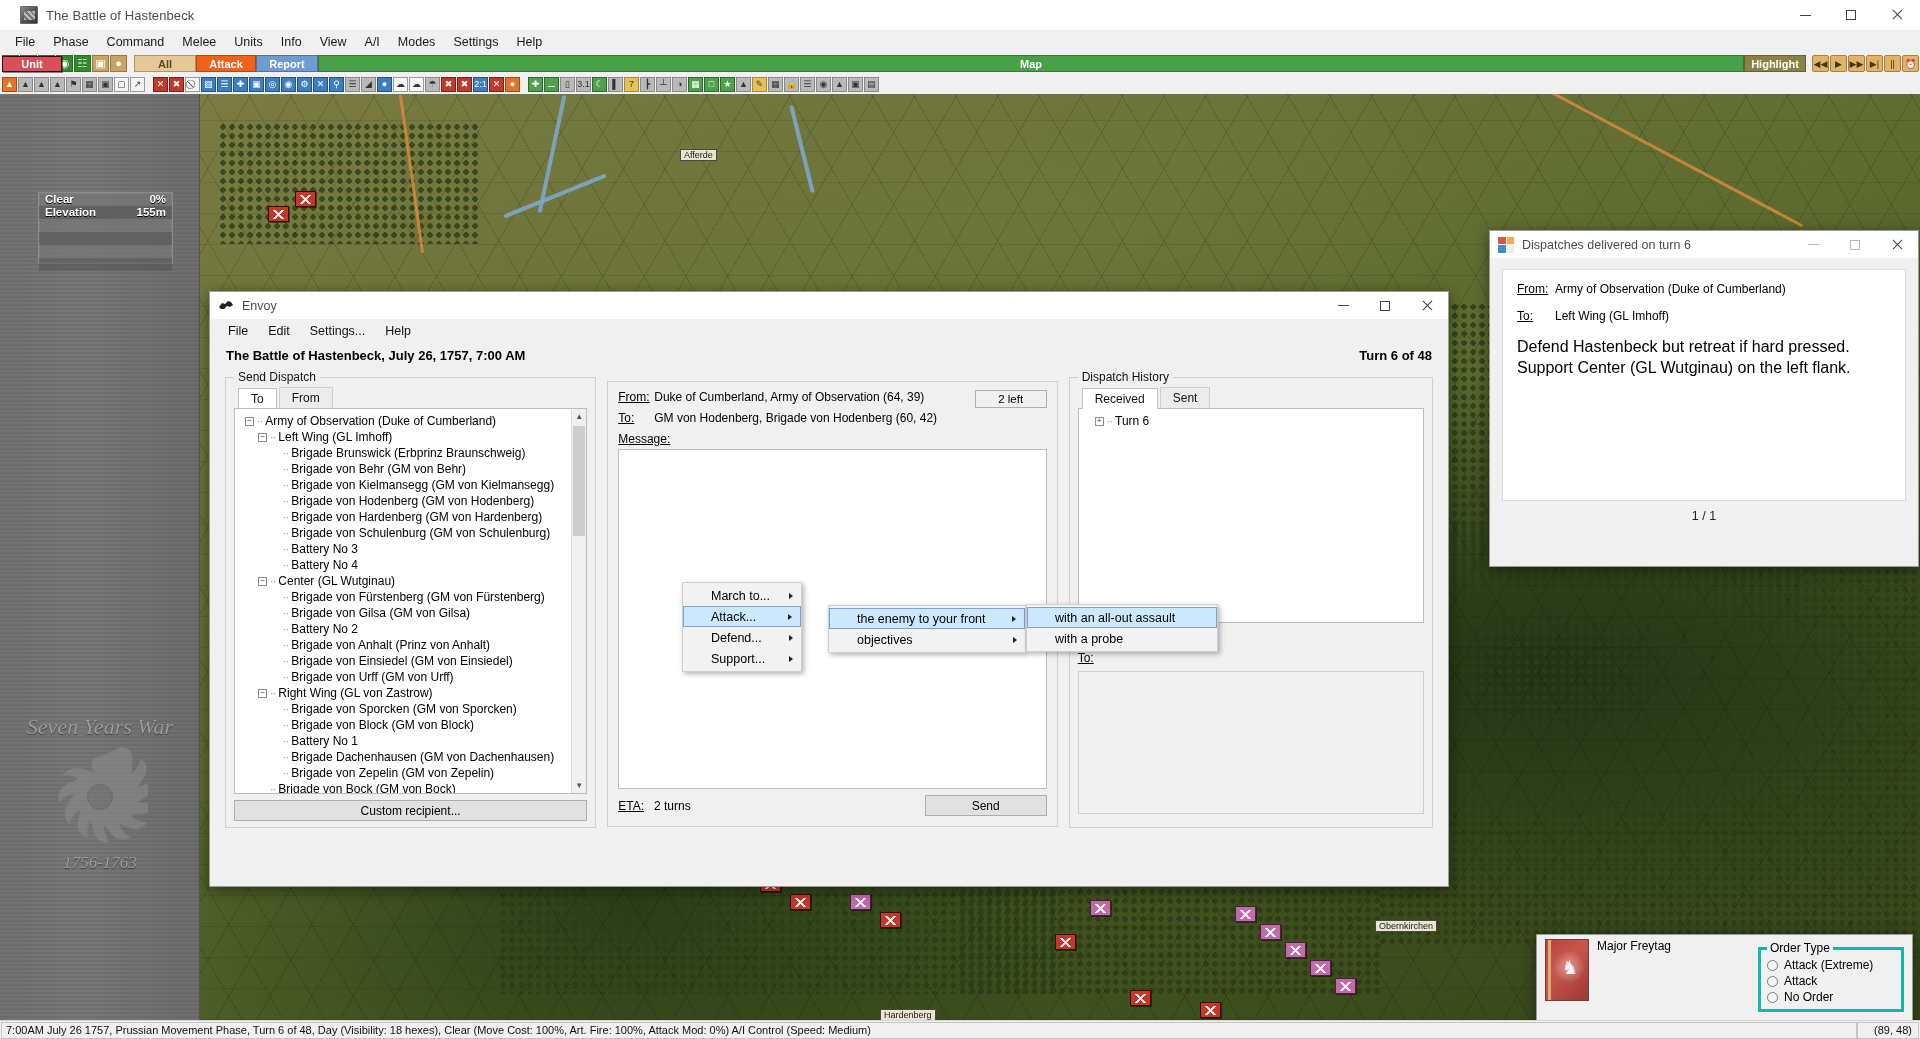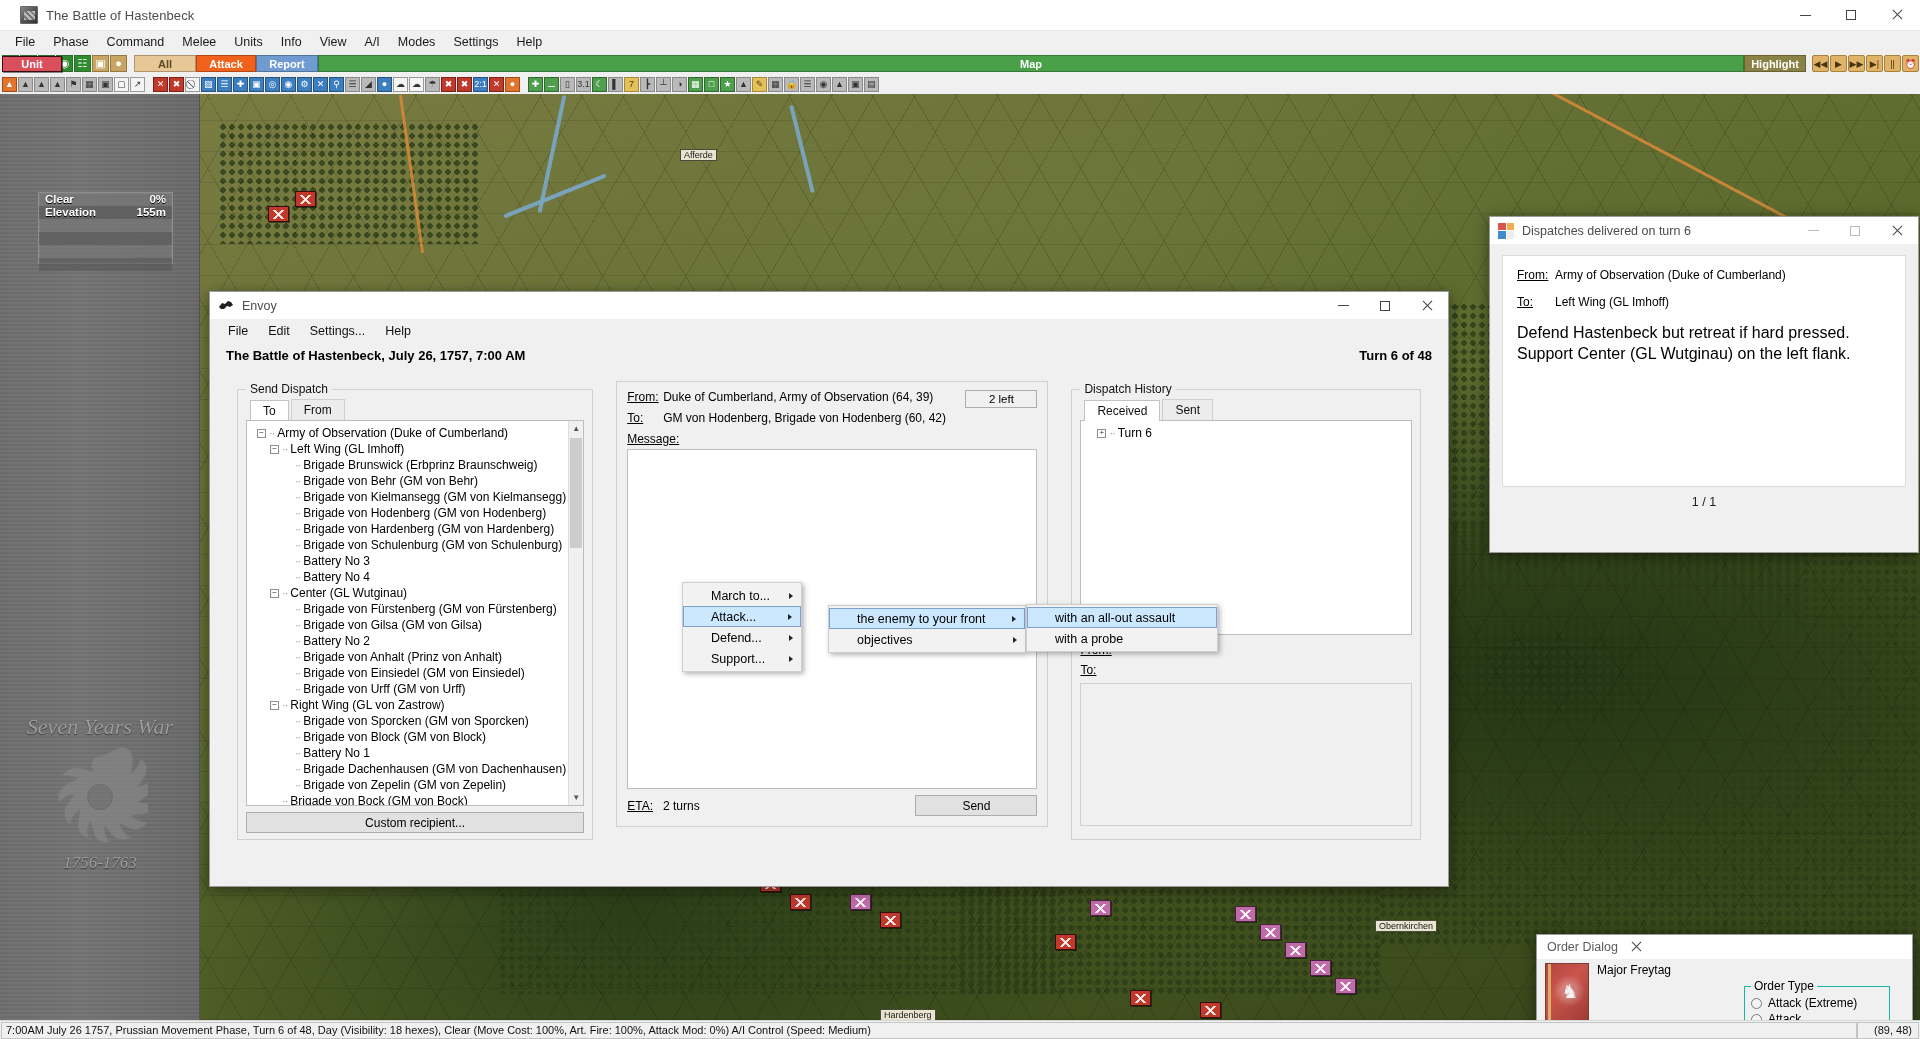--- a/index.html
+++ b/index.html
@@ -229,21 +229,21 @@
     height:22px; display:flex; align-items:center; padding-left:8px; font-size:12.5px; color:#111;
   }
   #envoy .envoy-menubar .mi{ padding:2px 10px; }
   .envoy-headline{
     display:flex; align-items:center; padding:6px 16px 2px 16px;
     font-weight:bold; font-size:13px; color:#000;
   }
   .envoy-headline .spc{ flex:1 1 auto; }
   .envoy-body{ padding:4px 14px 0 14px; display:flex; gap:10px; }
   fieldset.grp{
-    border:1px solid #d0d0d0; margin:13px; padding:0 8px 8px 8px; background:transparent;
+    border:1px solid #d0d0d0; margin:1px; padding:0 8px 8px 8px; background:transparent;
   }
   fieldset.grp > legend{ font-size:12px; padding:0 4px; color:#111; }
   .tabs{ display:flex; align-items:flex-end; height:22px; margin:2px 0 0 4px; }
   .tab{
     padding:3px 12px 3px 12px; font-size:12px; border:1px solid #cfcfcf;
     border-bottom:none; background:#ececec; color:#111; margin-right:2px;
   }
   .tab.active{ background:#fff; border-color:#c2c2c2; position:relative; top:1px; }
   .treebox{
     background:#fff; border:1px solid #bdbdbd; position:relative; overflow:hidden;
@@ -293,21 +293,21 @@
     height:21px; display:flex; align-items:center; font-size:12.5px; color:#000;
     padding:0 6px 0 28px; white-space:nowrap; position:relative;
   }
   .ctxitem.sel{ background:#cce8ff; border:1px solid #7da2ce; padding:0 5px 0 27px; height:21px;}
   .ctxitem .arr{
     position:absolute; right:8px; top:50%; transform:translateY(-50%);
     width:0;height:0;border-left:4px solid #222; border-top:3.5px solid transparent; border-bottom:3.5px solid transparent;
   }
 
   
-  #dispatches{ left:1489px; top:122px; width:430px; height:337px; }
+  #dispatches{ left:1489px; top:136px; width:430px; height:337px; }
   #dispatches .dw-icon{
     width:16px;height:16px;margin:0 8px; flex:0 0 16px;
     display:grid; grid-template-columns:1fr 1fr; grid-template-rows:1fr 1fr; gap:1px;
   }
   .dw-body{ padding:10px 12px 6px 12px; }
   .dw-panel{
     border:1px solid #dcdcdc; height:232px; padding:12px 14px; background:#fff;
   }
   .dw-kv{ display:flex; font-size:12px; margin-bottom:13px; }
   .dw-kv .k{ text-decoration:underline; width:38px; flex:0 0 38px; }
@@ -329,21 +329,21 @@
   }
   .od-flag .pole{ position:absolute; left:2px; top:0; bottom:0; width:3px; background:#d8b06a; }
   .od-flag .horse{
     position:absolute; left:12px; top:18px; width:24px; height:20px;
     color:#f2f2f2; font-size:19px; line-height:20px; text-align:center;
   }
   .od-name{ font-size:12px; margin-bottom:2px; }
   .od-list{ background:#fff; border:1px solid #9c9c9c; height:50px; }
   .od-listsel{ background:#0a64c8; color:#fff; font-size:12px; padding:1px 4px; }
   fieldset.ordertype{
-    border:1px solid #14b8a6; margin:14px; padding:2px 6px 4px 6px;
+    border:3px solid #14b8a6; margin:0; padding:2px 6px 4px 6px;
     position:absolute; right:8px; top:6px; width:146px;
   }
   fieldset.ordertype > legend{ font-size:12px; padding:0 3px; }
   .radio-row{ display:flex; align-items:center; height:16px; font-size:12px; }
   .radio{
     width:11px;height:11px;border-radius:50%;border:1px solid #7a7a7a;background:#f4f4f4;
     margin-right:6px; flex:0 0 11px; display:flex; align-items:center; justify-content:center;
   }
 </style>
 </head>
@@ -885,27 +885,20 @@
             <span>Left Wing (GL Imhoff)</span>
           </div>
           <div class="dw-msg">Defend Hastenbeck but retreat if hard pressed.</div>
           <div class="dw-msg">Support Center (GL Wutginau) on the left flank.</div>
         </div>
         <div class="dw-page">1 / 1</div>
       </div>
     </div>
 
     <div class="win" id="orderdlg">
-      <div class="od-title">
-        <span class="wt-text">Order Dialog</span>
-        <span class="wt-spacer"></span>
-        <div class="winbtn close">
-            <i class="glyph-close"></i>
-          </div>
-      </div>
       <div class="od-body">
         <div style="display:flex;gap:8px;">
           <div class="od-flag">
             <span class="pole"></span>
             <span class="horse">♞</span>
           </div>
           <div style="flex:1 1 auto;max-width:184px;">
             <div class="od-name">Major Freytag</div>
           </div>
         </div>

